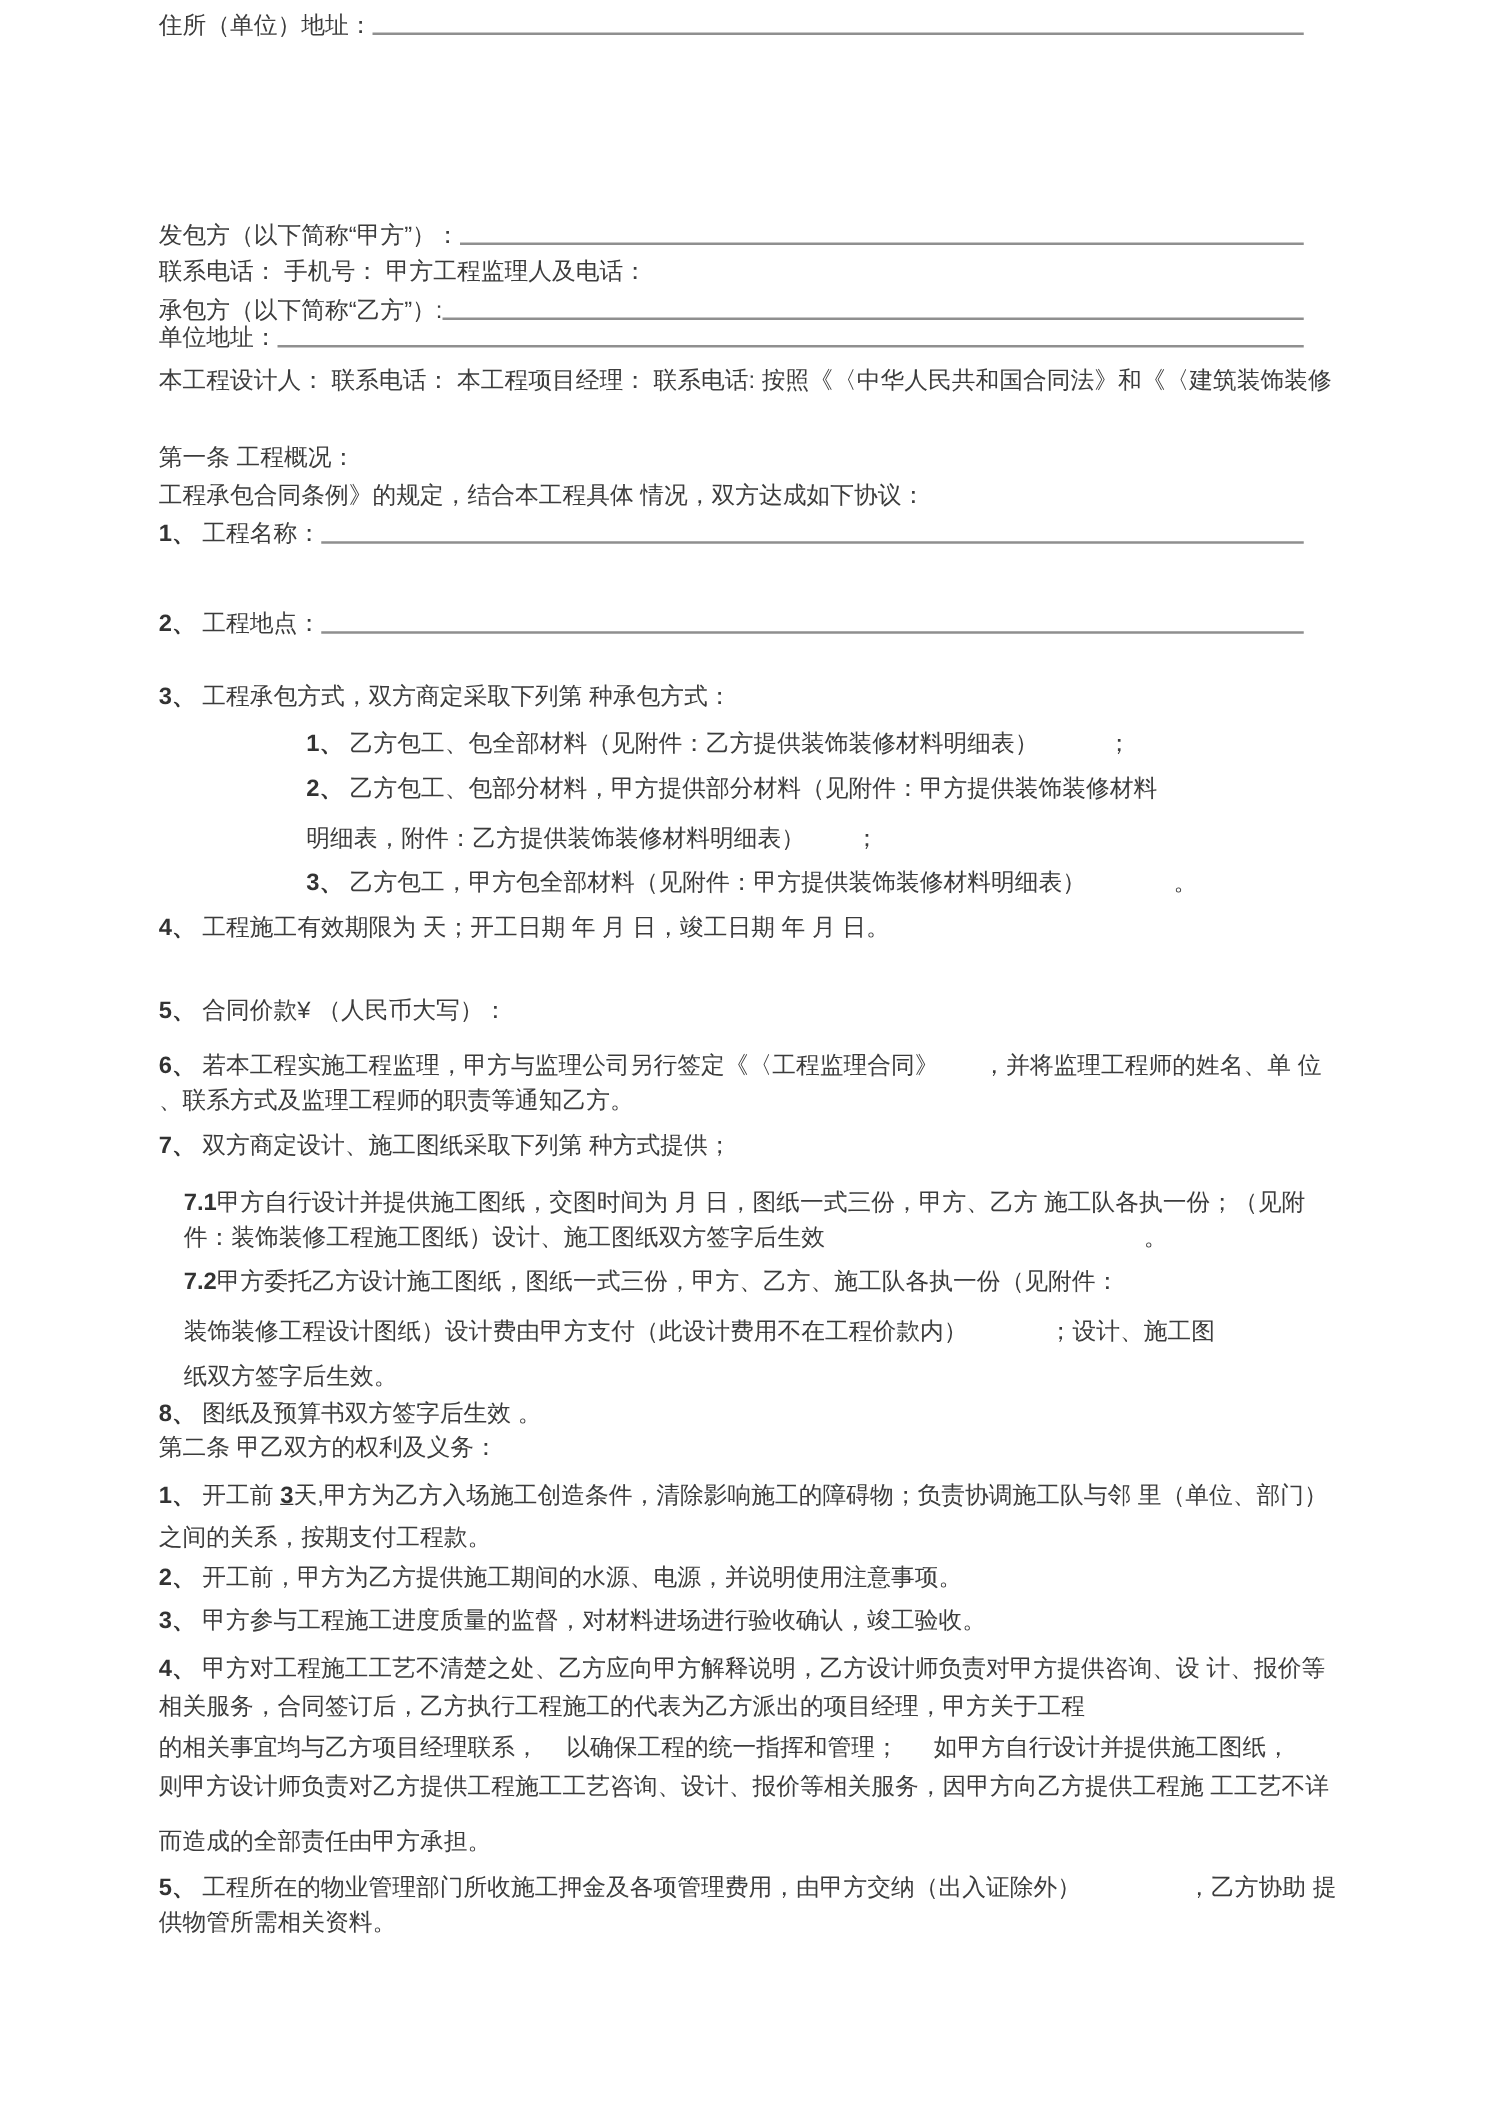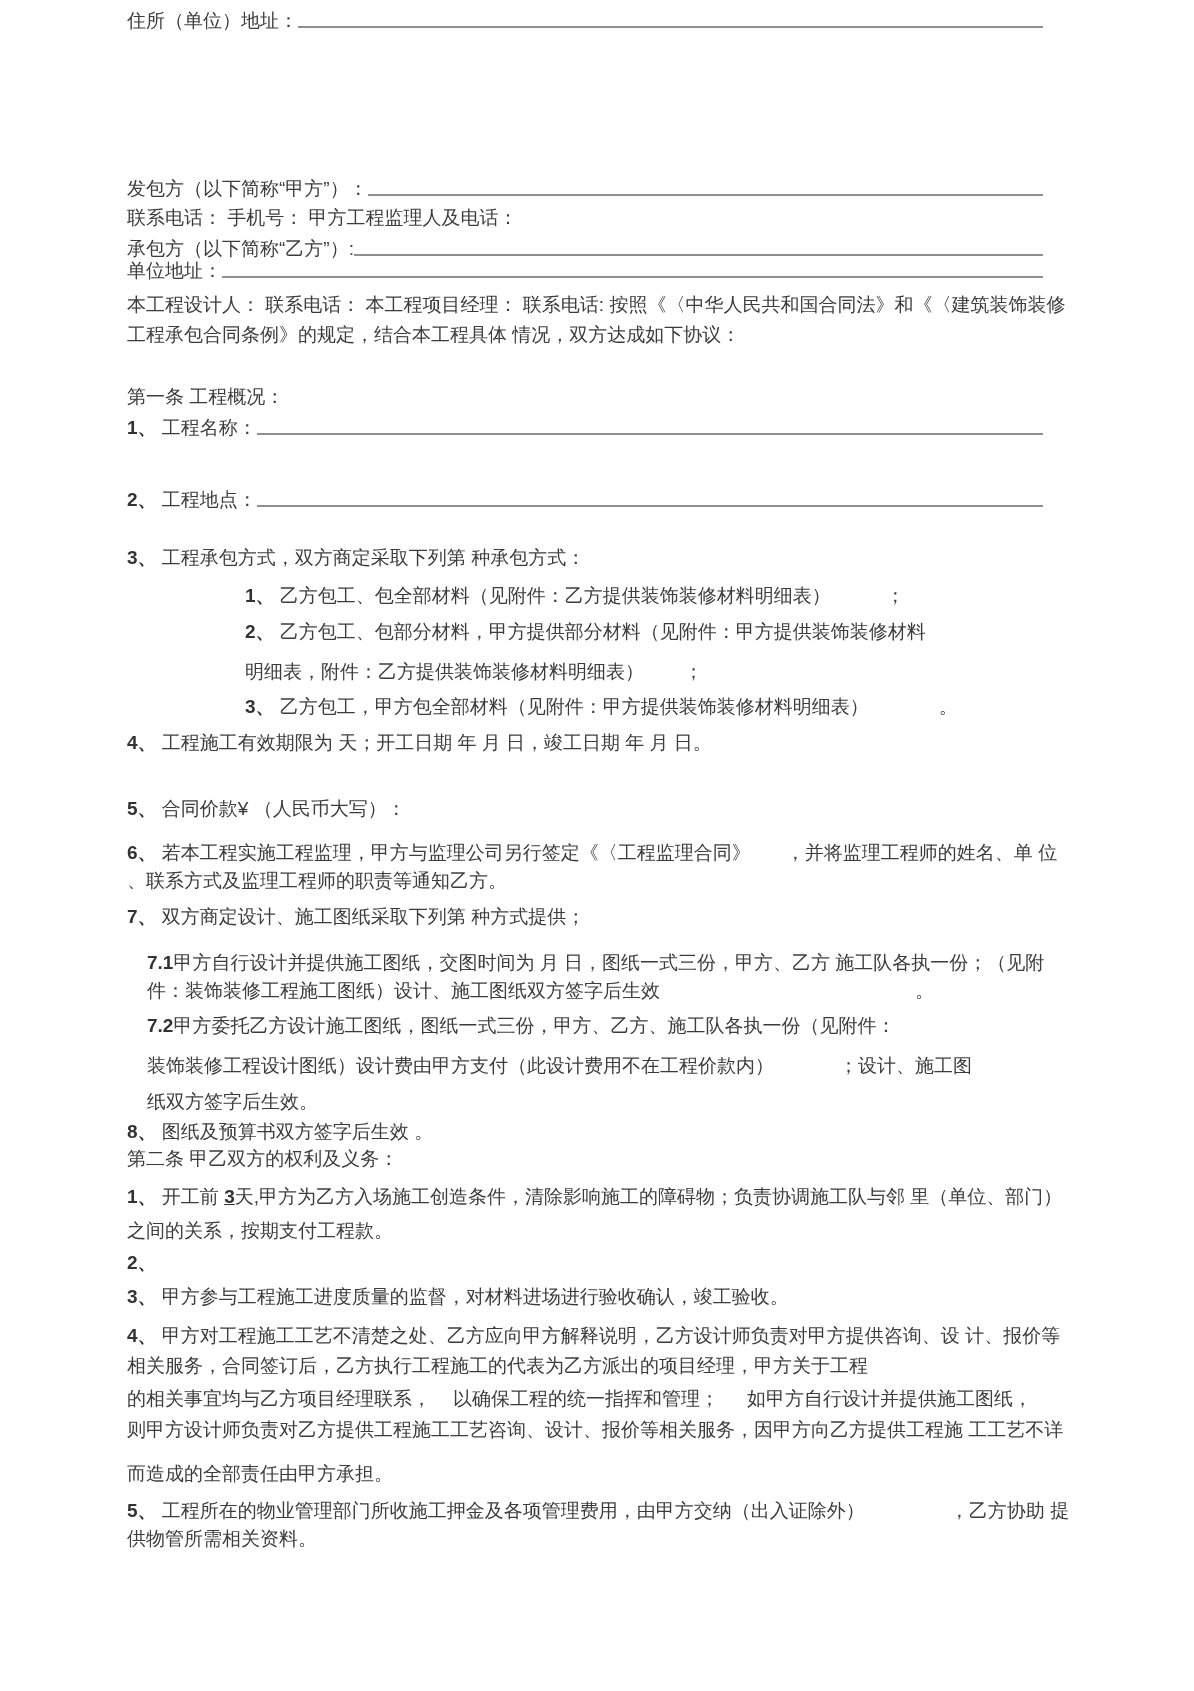--- a/index.html
+++ b/index.html
@@ -45,22 +45,22 @@
 <body>
 
 <div class="page">
   <div class="content" style="color: rgb(60, 60, 60);">
       <div class="line ind0" style="margin-top: 10px;"><span class="seg">住所（单位）地址：</span><span class="fill" style="border-bottom-color: rgb(143, 143, 143);"></span></div>
       <div class="line ind0" style="margin-top: 146px;"><span class="seg">发包方（以下简称“甲方”）：</span><span class="fill" style="border-bottom-color: rgb(143, 143, 143);"></span></div>
       <div class="line ind0" style="margin-top: 7px;"><span class="seg">联系电话： 手机号： 甲方工程监理人及电话：</span></div>
       <div class="line ind0" style="margin-top: 9px;"><span class="seg">承包方（以下简称“乙方”）:</span><span class="fill" style="border-bottom-color: rgb(143, 143, 143);"></span></div>
       <div class="line ind0" style=""><span class="seg">单位地址：</span><span class="fill" style="border-bottom-color: rgb(143, 143, 143);"></span></div>
       <div class="line ind0" style="margin-top: 12px;"><span class="seg">本工程设计人： 联系电话： 本工程项目经理： 联系电话: 按照《〈中华人民共和国合同法》和《〈建筑装饰装修</span></div>
+      <div class="line ind0" style="margin-top: 40px;"><span class="seg">第一条 工程概况：</span></div>
       <div class="line ind0" style="margin-top: 8px;"><span class="seg">工程承包合同条例》的规定，结合本工程具体 情况，双方达成如下协议：</span></div>
-      <div class="line ind0" style="margin-top: 40px;"><span class="seg">第一条 工程概况：</span></div>
       <div class="line ind0" style="margin-top: 9px;"><span class="seg b">1、</span><span class="seg"> 工程名称：</span><span class="fill" style="border-bottom-color: rgb(143, 143, 143);"></span></div>
       <div class="line ind0" style="margin-top: 50px;"><span class="seg b">2、</span><span class="seg"> 工程地点：</span><span class="fill" style="border-bottom-color: rgb(143, 143, 143);"></span></div>
       <div class="line ind0" style="margin-top: 36px;"><span class="seg b">3、</span><span class="seg"> 工程承包方式，双方商定采取下列第 种承包方式：</span></div>
       <div class="line ind2" style="margin-top: 16px;"><span class="seg b">1、</span><span class="seg"> 乙方包工、包全部材料（见附件：乙方提供装饰装修材料明细表）</span><span class="gapspacer" style="width: 55px;"></span><span class="seg">；</span></div>
       <div class="line ind2" style="margin-top: 14px;"><span class="seg b">2、</span><span class="seg"> 乙方包工、包部分材料，甲方提供部分材料（见附件：甲方提供装饰装修材料</span></div>
       <div class="line ind2" style="margin-top: 18px;"><span class="seg">明细表，附件：乙方提供装饰装修材料明细表）</span><span class="gapspacer" style="width: 40px;"></span><span class="seg">；</span></div>
       <div class="line ind2" style="margin-top: 13px;"><span class="seg b">3、</span><span class="seg"> 乙方包工，甲方包全部材料（见附件：甲方提供装饰装修材料明细表）</span><span class="gapspacer" style="width: 70px;"></span><span class="seg">。</span></div>
       <div class="line ind0" style="margin-top: 14px;"><span class="seg b">4、</span><span class="seg"> 工程施工有效期限为 天；开工日期 年 月 日，竣工日期 年 月 日。</span></div>
       <div class="line ind0" style="margin-top: 44px;"><span class="seg b">5、</span><span class="seg"> 合同价款¥ （人民币大写）：</span></div>
       <div class="line ind0" style="margin-top: 22px;"><span class="seg b">6、</span><span class="seg"> 若本工程实施工程监理，甲方与监理公司另行签定《〈工程监理合同》</span><span class="gapspacer" style="width: 35px;"></span><span class="seg">，并将监理工程师的姓名、单 位</span></div>
@@ -68,21 +68,21 @@
       <div class="line ind0" style="margin-top: 14px;"><span class="seg b">7、</span><span class="seg"> 双方商定设计、施工图纸采取下列第 种方式提供；</span></div>
       <div class="line ind1" style="margin-top: 24px;"><span class="seg b">7.1</span><span class="seg">甲方自行设计并提供施工图纸，交图时间为 月 日，图纸一式三份，甲方、乙方 施工队各执一份；（见附</span></div>
       <div class="line ind1" style="margin-top: 6px;"><span class="seg">件：装饰装修工程施工图纸）设计、施工图纸双方签字后生效</span><span class="gapspacer" style="width: 255px;"></span><span class="seg">。</span></div>
       <div class="line ind1" style="margin-top: 13px; text-align: center;"><span class="seg b">7.2</span><span class="seg">甲方委托乙方设计施工图纸，图纸一式三份，甲方、乙方、施工队各执一份（见附件：</span></div>
       <div class="line ind1" style="margin-top: 18px;"><span class="seg">装饰装修工程设计图纸）设计费由甲方支付（此设计费用不在工程价款内）</span><span class="gapspacer" style="width: 65px;"></span><span class="seg">；设计、施工图</span></div>
       <div class="line ind1" style="margin-top: 14px;"><span class="seg">纸双方签字后生效。</span></div>
       <div class="line ind0" style="margin-top: 8px;"><span class="seg b">8、</span><span class="seg"> 图纸及预算书双方签字后生效 。</span></div>
       <div class="line ind0" style="margin-top: 5px;"><span class="seg">第二条 甲乙双方的权利及义务：</span></div>
       <div class="line ind0" style="margin-top: 16px;"><span class="seg b">1、</span><span class="seg"> 开工前 </span><span class="seg b u">3</span><span class="seg">天,甲方为乙方入场施工创造条件，清除影响施工的障碍物；负责协调施工队与邻 里（单位、部门）</span></div>
       <div class="line ind0" style="margin-top: 12px;"><span class="seg">之间的关系，按期支付工程款。</span></div>
-      <div class="line ind0" style="margin-top: 10px;"><span class="seg b">2、</span></div>
+      <div class="line ind0" style="margin-top: 10px;"><span class="seg b">2、</span><span class="seg"> 开工前，甲方为乙方提供施工期间的水源、电源，并说明使用注意事项。</span></div>
       <div class="line ind0" style="margin-top: 12px;"><span class="seg b">3、</span><span class="seg"> 甲方参与工程施工进度质量的监督，对材料进场进行验收确认，竣工验收。</span></div>
       <div class="line ind0" style="margin-top: 17px;"><span class="seg b">4、</span><span class="seg"> 甲方对工程施工工艺不清楚之处、乙方应向甲方解释说明，乙方设计师负责对甲方提供咨询、设 计、报价等</span></div>
       <div class="line ind0" style="margin-top: 8px; align-items: flex-end;"><span class="seg">相关服务，合同签订后，乙方执行工程施工的代表为乙方派出的项目经理，甲方关于工程</span></div>
       <div class="line ind0" style="margin-top: 11px;"><span class="seg">的相关事宜均与乙方项目经理联系，</span><span class="gapspacer" style="width: 22px;"></span><span class="seg">以确保工程的统一指挥和管理；</span><span class="gapspacer" style="width: 28px;"></span><span class="seg">如甲方自行设计并提供施工图纸，</span></div>
       <div class="line ind0" style="margin-top: 9px;"><span class="seg">则甲方设计师负责对乙方提供工程施工工艺咨询、设计、报价等相关服务，因甲方向乙方提供工程施 工工艺不详</span></div>
       <div class="line ind0" style="margin-top: 22px;"><span class="seg">而造成的全部责任由甲方承担。</span></div>
       <div class="line ind0" style="margin-top: 15px;"><span class="seg b">5、</span><span class="seg"> 工程所在的物业管理部门所收施工押金及各项管理费用，由甲方交纳（出入证除外）</span><span class="gapspacer" style="width: 85px;"></span><span class="seg">，乙方协助 提</span></div>
       <div class="line ind0" style="margin-top: 6px;"><span class="seg">供物管所需相关资料。</span></div>
     </div>
 </div>

